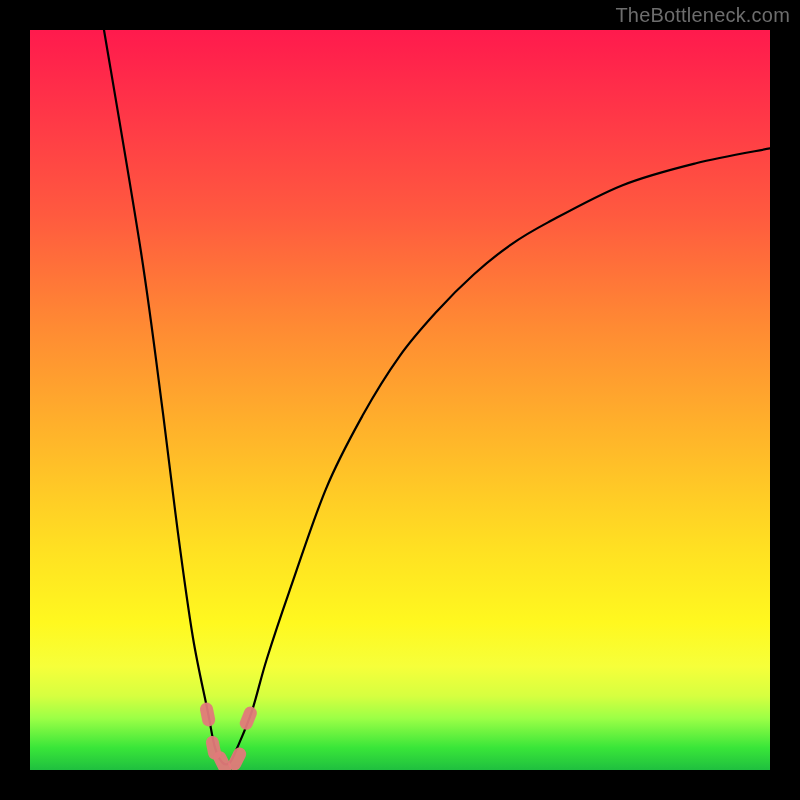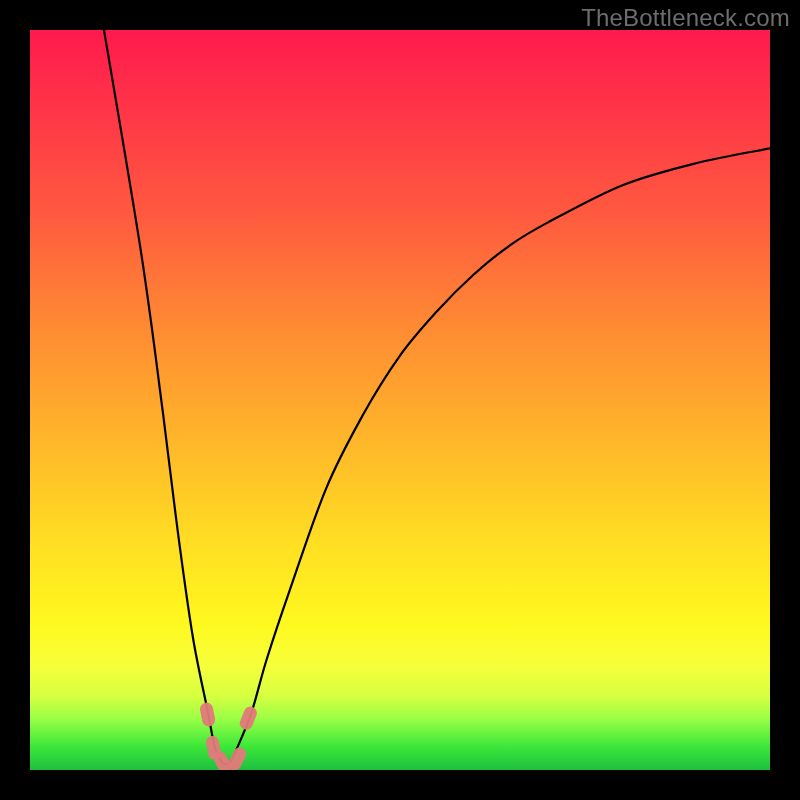--- a/index.html
+++ b/index.html
@@ -51,21 +51,21 @@
   svg.curve {
     position: absolute;
     left: 0; top: 0;
     width: 740px; height: 740px;
   }
   .watermark {
     position: absolute;
     top: 4px;
     right: 10px;
     font-family: Arial, Helvetica, sans-serif;
-    font-size: 24px;
+    font-size: 20px;
     color: #6d6d6d;
     letter-spacing: 0.2px;
     user-select: none;
   }
 </style>
 </head>
 <body>
 
 <div class="frame">
   <div class="watermark">TheBottleneck.com</div>

